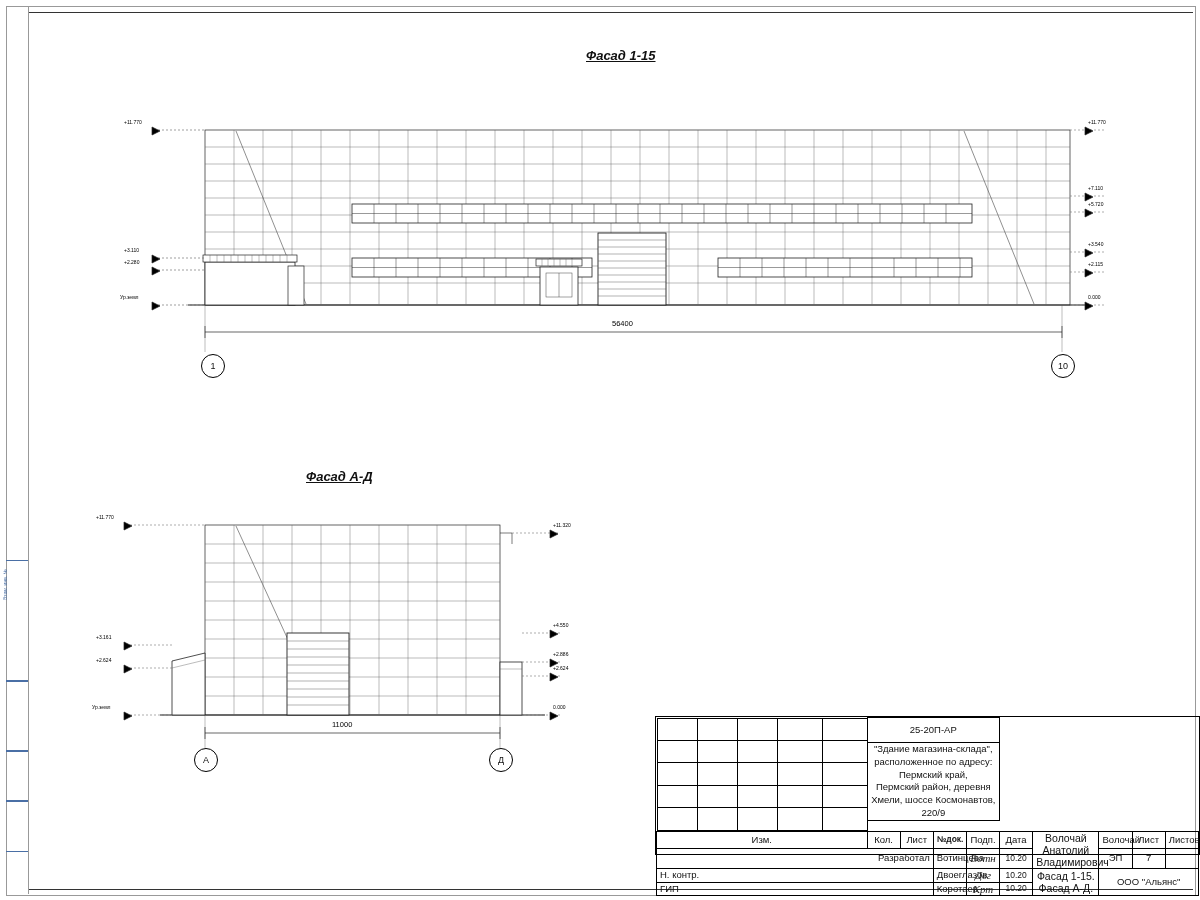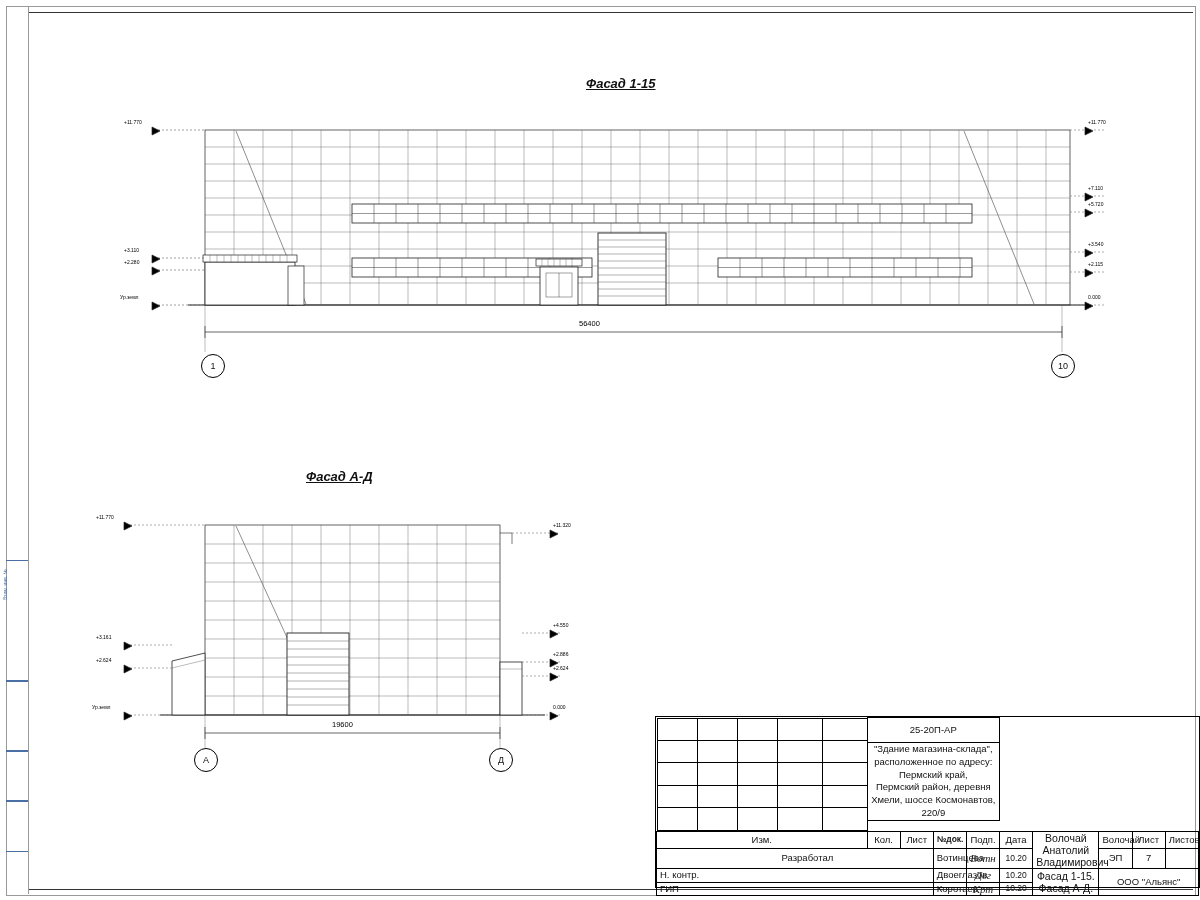--- a/index.html
+++ b/index.html
@@ -20,21 +20,21 @@
   .title-el{position:absolute;font-style:italic;font-weight:bold;font-size:13px;text-decoration:underline;}
 
   svg.draw{position:absolute;left:0;top:0;width:1200px;height:900px;pointer-events:none;}
 
   .lvl{position:absolute;font-size:5px;color:#000;white-space:nowrap;}
   .dimtxt{position:absolute;font-size:7.5px;color:#000;}
   .axis-lbl{position:absolute;width:22px;height:22px;border:1px solid #000;border-radius:50%;
     font-size:9px;display:flex;align-items:center;justify-content:center;background:#fff;}
 
   
-  .stamp{position:absolute;left:655px;top:716px;width:545px;height:172px;border:1px solid #000;
+  .stamp{position:absolute;left:655px;top:716px;width:545px;height:139px;border:1px solid #000;
      box-sizing:border-box;font-size:9.5px;}
   .stamp table{border-collapse:collapse;width:100%;height:100%;table-layout:fixed;}
   .stamp td{border:1px solid #000;padding:0 3px;vertical-align:middle;text-align:center;line-height:1.15;}
   .small{font-size:8.5px;}
   .sign{font-family:"Liberation Serif",serif;font-style:italic;font-size:11px;color:#222;}
   .ttl-main{font-size:10.5px;}
   .left-grid td{height:11px;}
 </style>
 </head>
 <body>
@@ -43,21 +43,21 @@
 
   <div class="frame-outer"></div>
   <div class="frame-inner"></div>
   <div class="left-col"></div>
   <div class="left-box lb1"></div>
   <div class="left-box lb2"></div>
   <div class="left-box lb3"></div>
   <div class="left-box lb4"></div>
   <div class="left-vert-text">Взам. инв. №</div>
 
-  <div class="title-el" style="left:586px;top:76px;">Фасад 1-15</div>
+  <div class="title-el" style="left:586px;top:48px;">Фасад 1-15</div>
   <div class="title-el" style="left:306px;top:469px;">Фасад А-Д</div>
 
   <svg class="draw" viewBox="0 0 1200 900">
     <g stroke="#222" fill="none" stroke-width="0.7">
 
       <rect x="205" y="130" width="865" height="175"></rect>
 
       <line x1="188" y1="305" x2="1085" y2="305" stroke-width="1.1"></line>
 
       <g stroke="#6a6a6a" stroke-width="0.45">
@@ -338,36 +338,36 @@
   <div class="lvl" style="left:124px;top:259px;">+2.280</div>
   <div class="lvl" style="left:120px;top:294px;">Ур.земл</div>
 
   <div class="lvl" style="left:1088px;top:119px;">+11.770</div>
   <div class="lvl" style="left:1088px;top:185px;">+7.110</div>
   <div class="lvl" style="left:1088px;top:201px;">+5.720</div>
   <div class="lvl" style="left:1088px;top:241px;">+3.540</div>
   <div class="lvl" style="left:1088px;top:261px;">+2.115</div>
   <div class="lvl" style="left:1088px;top:294px;">0.000</div>
 
-  <div class="dimtxt" style="left:579px;top:319px;">56400</div>
+  <div class="dimtxt" style="left:612px;top:319px;">56400</div>
   <div class="axis-lbl" style="left:201px;top:354px;">1</div>
   <div class="axis-lbl" style="left:1051px;top:354px;">10</div>
 
   <div class="lvl" style="left:96px;top:514px;">+11.770</div>
   <div class="lvl" style="left:96px;top:634px;">+3.161</div>
   <div class="lvl" style="left:96px;top:657px;">+2.624</div>
   <div class="lvl" style="left:92px;top:704px;">Ур.земл</div>
 
   <div class="lvl" style="left:553px;top:522px;">+11.320</div>
   <div class="lvl" style="left:553px;top:622px;">+4.550</div>
   <div class="lvl" style="left:553px;top:651px;">+2.886</div>
   <div class="lvl" style="left:553px;top:665px;">+2.624</div>
   <div class="lvl" style="left:553px;top:704px;">0.000</div>
 
-  <div class="dimtxt" style="left:332px;top:720px;">19600</div>
+  <div class="dimtxt" style="left:332px;top:720px;">11000</div>
   <div class="axis-lbl" style="left:194px;top:748px;">А</div>
   <div class="axis-lbl" style="left:489px;top:748px;">Д</div>
 
   <div class="stamp">
     <table>
 
       <tbody>
           <tr>
         <td rowspan="4" style="width:210px;padding:0;border:none;">
           <table class="left-grid" style="width:100%;height:100%;">
@@ -435,21 +435,21 @@
         <td style="width:32px;font-weight:bold;" class="small">№док.</td>
         <td style="width:38px;">Подп.</td>
         <td style="width:34px;">Дата</td>
         <td colspan="2" rowspan="2" class="ttl-main">Волочай Анатолий Владимирович</td>
         <td style="width:46px;">Волочай</td>
         <td style="width:34px;">Лист</td>
         <td style="width:42px;">Листов</td>
       </tr>
 
       <tr>
-        <td colspan="3" style="text-align:center;padding-left:28px;">Разработал</td>
+        <td colspan="3" style="text-align:right;padding-left:28px;">Разработал</td>
         <td>Вотинцева</td>
         <td class="sign">Вотн</td>
         <td class="small">10.20</td>
         <td>ЭП</td>
         <td>7</td>
         <td></td>
       </tr>
 
       <tr>
         <td colspan="3" style="text-align:left;">Н. контр.</td>

